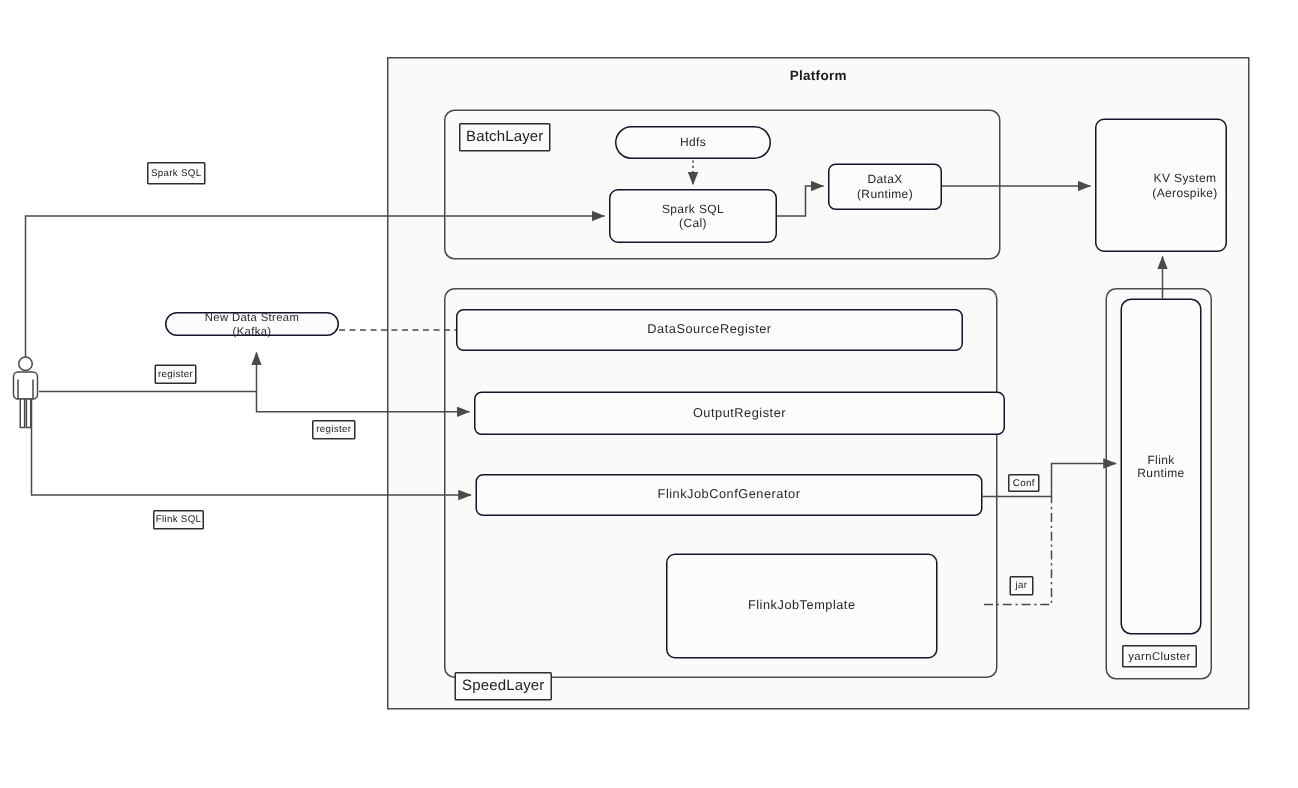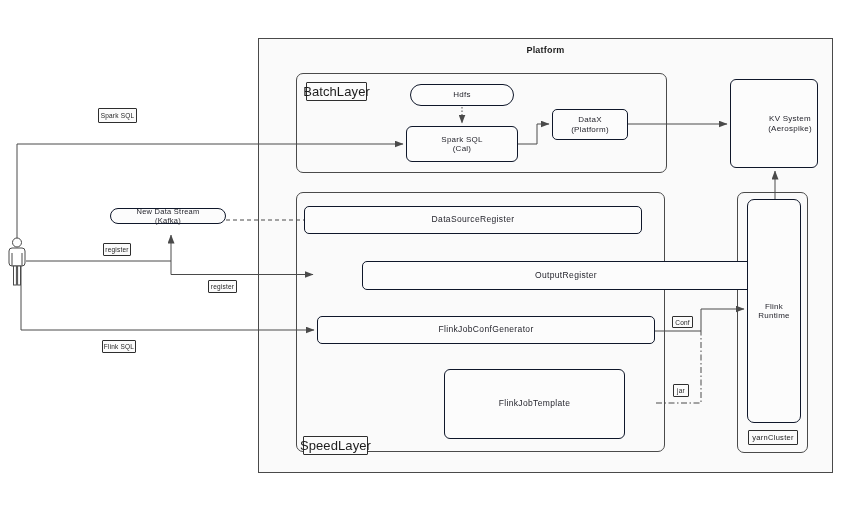--- a/index.html
+++ b/index.html
@@ -25,21 +25,21 @@
   }
   .node.big{border-radius:6px;}
   .node.wide{font-size:8.5px;letter-spacing:.35px;}
   .ellipse{border-radius:12px;}
   .stadium{border-radius:11px;}
   .tagbox{
     border:1px solid #2e2e2e;background:#fbfbfb;border-radius:1px;
     display:flex;align-items:center;justify-content:center;text-align:center;
     color:#1d1d1d;
   }
-  .layer-tag{font-size:13px;letter-spacing:.1px;}
+  .layer-tag{font-size:10px;letter-spacing:.1px;}
   .yarn-tag{font-size:7.5px;letter-spacing:.3px;}
   .edge-tag{font-size:6.5px;letter-spacing:.2px;}
   svg.wires{position:absolute;left:0;top:0;pointer-events:none;}
   svg.wires path, svg.wires line, svg.wires circle, svg.wires rect{
     stroke:#4a4a4a;stroke-width:1;fill:none;
   }
   svg.wires .fillwhite{fill:#ffffff;}
 </style>
 </head>
 <body>
@@ -104,45 +104,45 @@
     <span>Hdfs</span>
   </div>
 
   <div class="abs node big" style="left:406px;top:126px;width:112px;height:36px;">
     <span>Spark SQL</span>
     <span>(Cal)</span>
   </div>
 
   <div class="abs node" style="left:552px;top:109px;width:76px;height:31px;">
     <span>DataX</span>
-    <span>(Platform)</span>
+    <span>(Runtime)</span>
   </div>
 
   <div class="abs node big" style="left:730px;top:79px;width:88px;height:89px;padding-left:32px;">
     <span>KV System</span>
     <span>(Aerospike)</span>
   </div>
 
   <div class="abs node wide" style="left:304px;top:206px;width:338px;height:28px;">
     <span>DataSourceRegister</span>
   </div>
 
-  <div class="abs node wide" style="left:316px;top:261px;width:408px;height:29px;margin-left:46px;">
+  <div class="abs node wide" style="left:316px;top:261px;width:354px;height:29px;">
     <span>OutputRegister</span>
   </div>
 
   <div class="abs node wide" style="left:317px;top:316px;width:338px;height:28px;">
     <span>FlinkJobConfGenerator</span>
   </div>
 
   <div class="abs node big wide" style="left:444px;top:369px;width:181px;height:70px;">
     <span>FlinkJobTemplate</span>
   </div>
 
-  <div class="abs tagbox layer-tag" style="left:303px;top:436px;width:65px;height:19px;align-items:center;">
+  <div class="abs tagbox layer-tag" style="left:303px;top:448px;width:65px;height:19px;align-items:center;">
     <span>SpeedLayer</span>
   </div>
 
   <div class="abs node big" style="left:747px;top:199px;width:54px;height:224px;border-radius:7px;">
     <span>Flink</span>
     <span>Runtime</span>
   </div>
 
   <div class="abs tagbox yarn-tag" style="left:748px;top:430px;width:50px;height:15px;">
     <span>yarnCluster</span>

